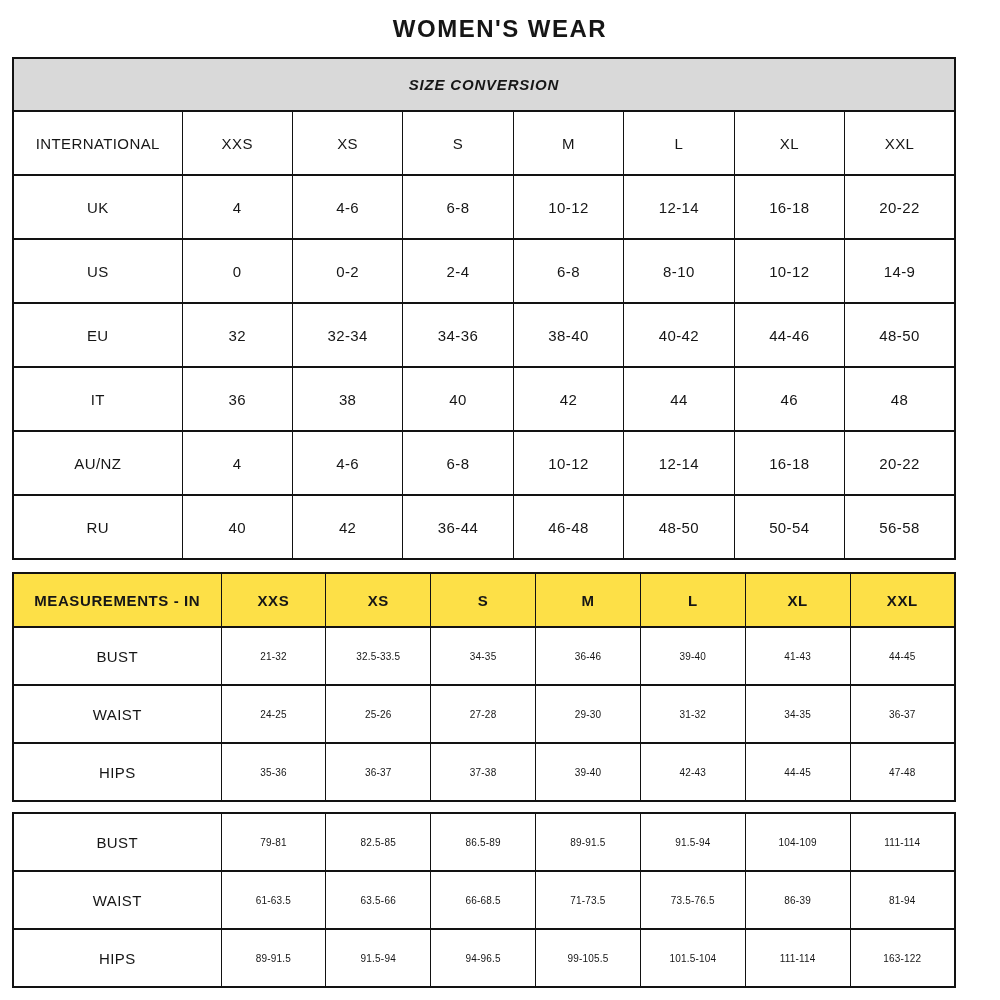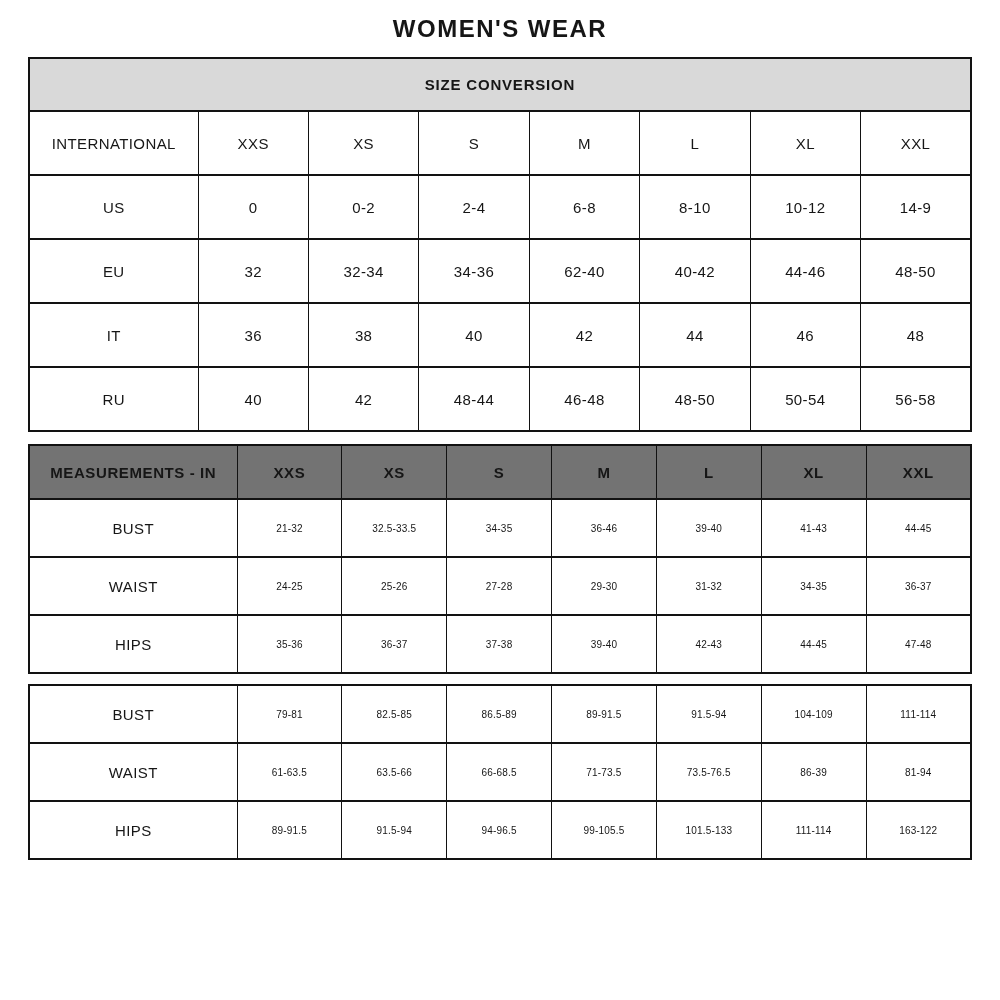--- a/index.html
+++ b/index.html
@@ -3,21 +3,21 @@
 <meta charset="utf-8">
 <style>
   * { box-sizing: border-box; }
   html, body {
     margin: 0; padding: 0;
     width: 1000px; height: 1000px;
     background: #ffffff;
     color: #161616;
     font-family: "Liberation Sans", sans-serif;
   }
-  .page { padding: 0 28px; width: 1000px; }
+  .page { padding: 0 12px; width: 1000px; }
   .title {
     height: 57px;
     display: flex; align-items: center; justify-content: center;
     font-size: 24px; font-weight: bold; letter-spacing: 1.5px;
   }
   table {
     border-collapse: collapse;
     width: 944px;
     table-layout: fixed;
     border: 2px solid #121212;
@@ -32,26 +32,27 @@
     overflow: hidden;
   }
   
   .t1 td { height: 64px; font-size: 15px; letter-spacing: 0.4px; }
   .t1 .caption {
     height: 53px;
     background: #d9d9d9;
     font-weight: bold;
     font-size: 15px;
     letter-spacing: 0.8px;
+    font-style: italic;
   }
   
   .tm td { height: 58px; }
   .tm tr.hdr td {
     height: 54px;
-    background: #737373;
+    background: #fde047;
     font-weight: bold;
     font-size: 15px;
     letter-spacing: 0.6px;
   }
   .tm td.lbl { font-size: 15px; letter-spacing: 0.4px; }
   .tm td.val { font-size: 10px; letter-spacing: 0.2px; }
   .gap12 { height: 12px; }
   .gap10 { height: 10px; }
 </style>
 </head>
@@ -80,54 +81,74 @@
       <td>INTERNATIONAL</td>
       <td>XXS</td>
       <td>XS</td>
       <td>S</td>
       <td>M</td>
       <td>L</td>
       <td>XL</td>
       <td>XXL</td>
     </tr>
     <tr>
+      <td>UK</td>
+      <td>4</td>
+      <td>4-6</td>
+      <td>6-8</td>
+      <td>10-12</td>
+      <td>12-14</td>
+      <td>16-18</td>
+      <td>20-22</td>
+    </tr>
+    <tr>
       <td>US</td>
       <td>0</td>
       <td>0-2</td>
       <td>2-4</td>
       <td>6-8</td>
       <td>8-10</td>
       <td>10-12</td>
       <td>14-9</td>
     </tr>
     <tr>
       <td>EU</td>
       <td>32</td>
       <td>32-34</td>
       <td>34-36</td>
-      <td>62-40</td>
+      <td>38-40</td>
       <td>40-42</td>
       <td>44-46</td>
       <td>48-50</td>
     </tr>
     <tr>
       <td>IT</td>
       <td>36</td>
       <td>38</td>
       <td>40</td>
       <td>42</td>
       <td>44</td>
       <td>46</td>
       <td>48</td>
     </tr>
     <tr>
+      <td>AU/NZ</td>
+      <td>4</td>
+      <td>4-6</td>
+      <td>6-8</td>
+      <td>10-12</td>
+      <td>12-14</td>
+      <td>16-18</td>
+      <td>20-22</td>
+    </tr>
+    <tr>
       <td>RU</td>
       <td>40</td>
       <td>42</td>
-      <td>48-44</td>
+      <td>36-44</td>
       <td>46-48</td>
       <td>48-50</td>
       <td>50-54</td>
       <td>56-58</td>
     </tr>
   </tbody>
     </table>
 
   <div class="gap12"></div>
 
@@ -219,20 +240,20 @@
       <td class="val">73.5-76.5</td>
       <td class="val">86-39</td>
       <td class="val">81-94</td>
     </tr>
     <tr>
       <td class="lbl">HIPS</td>
       <td class="val">89-91.5</td>
       <td class="val">91.5-94</td>
       <td class="val">94-96.5</td>
       <td class="val">99-105.5</td>
-      <td class="val">101.5-133</td>
+      <td class="val">101.5-104</td>
       <td class="val">111-114</td>
       <td class="val">163-122</td>
     </tr>
   </tbody>
     </table>
 
 </div>
 
 </body></html>

